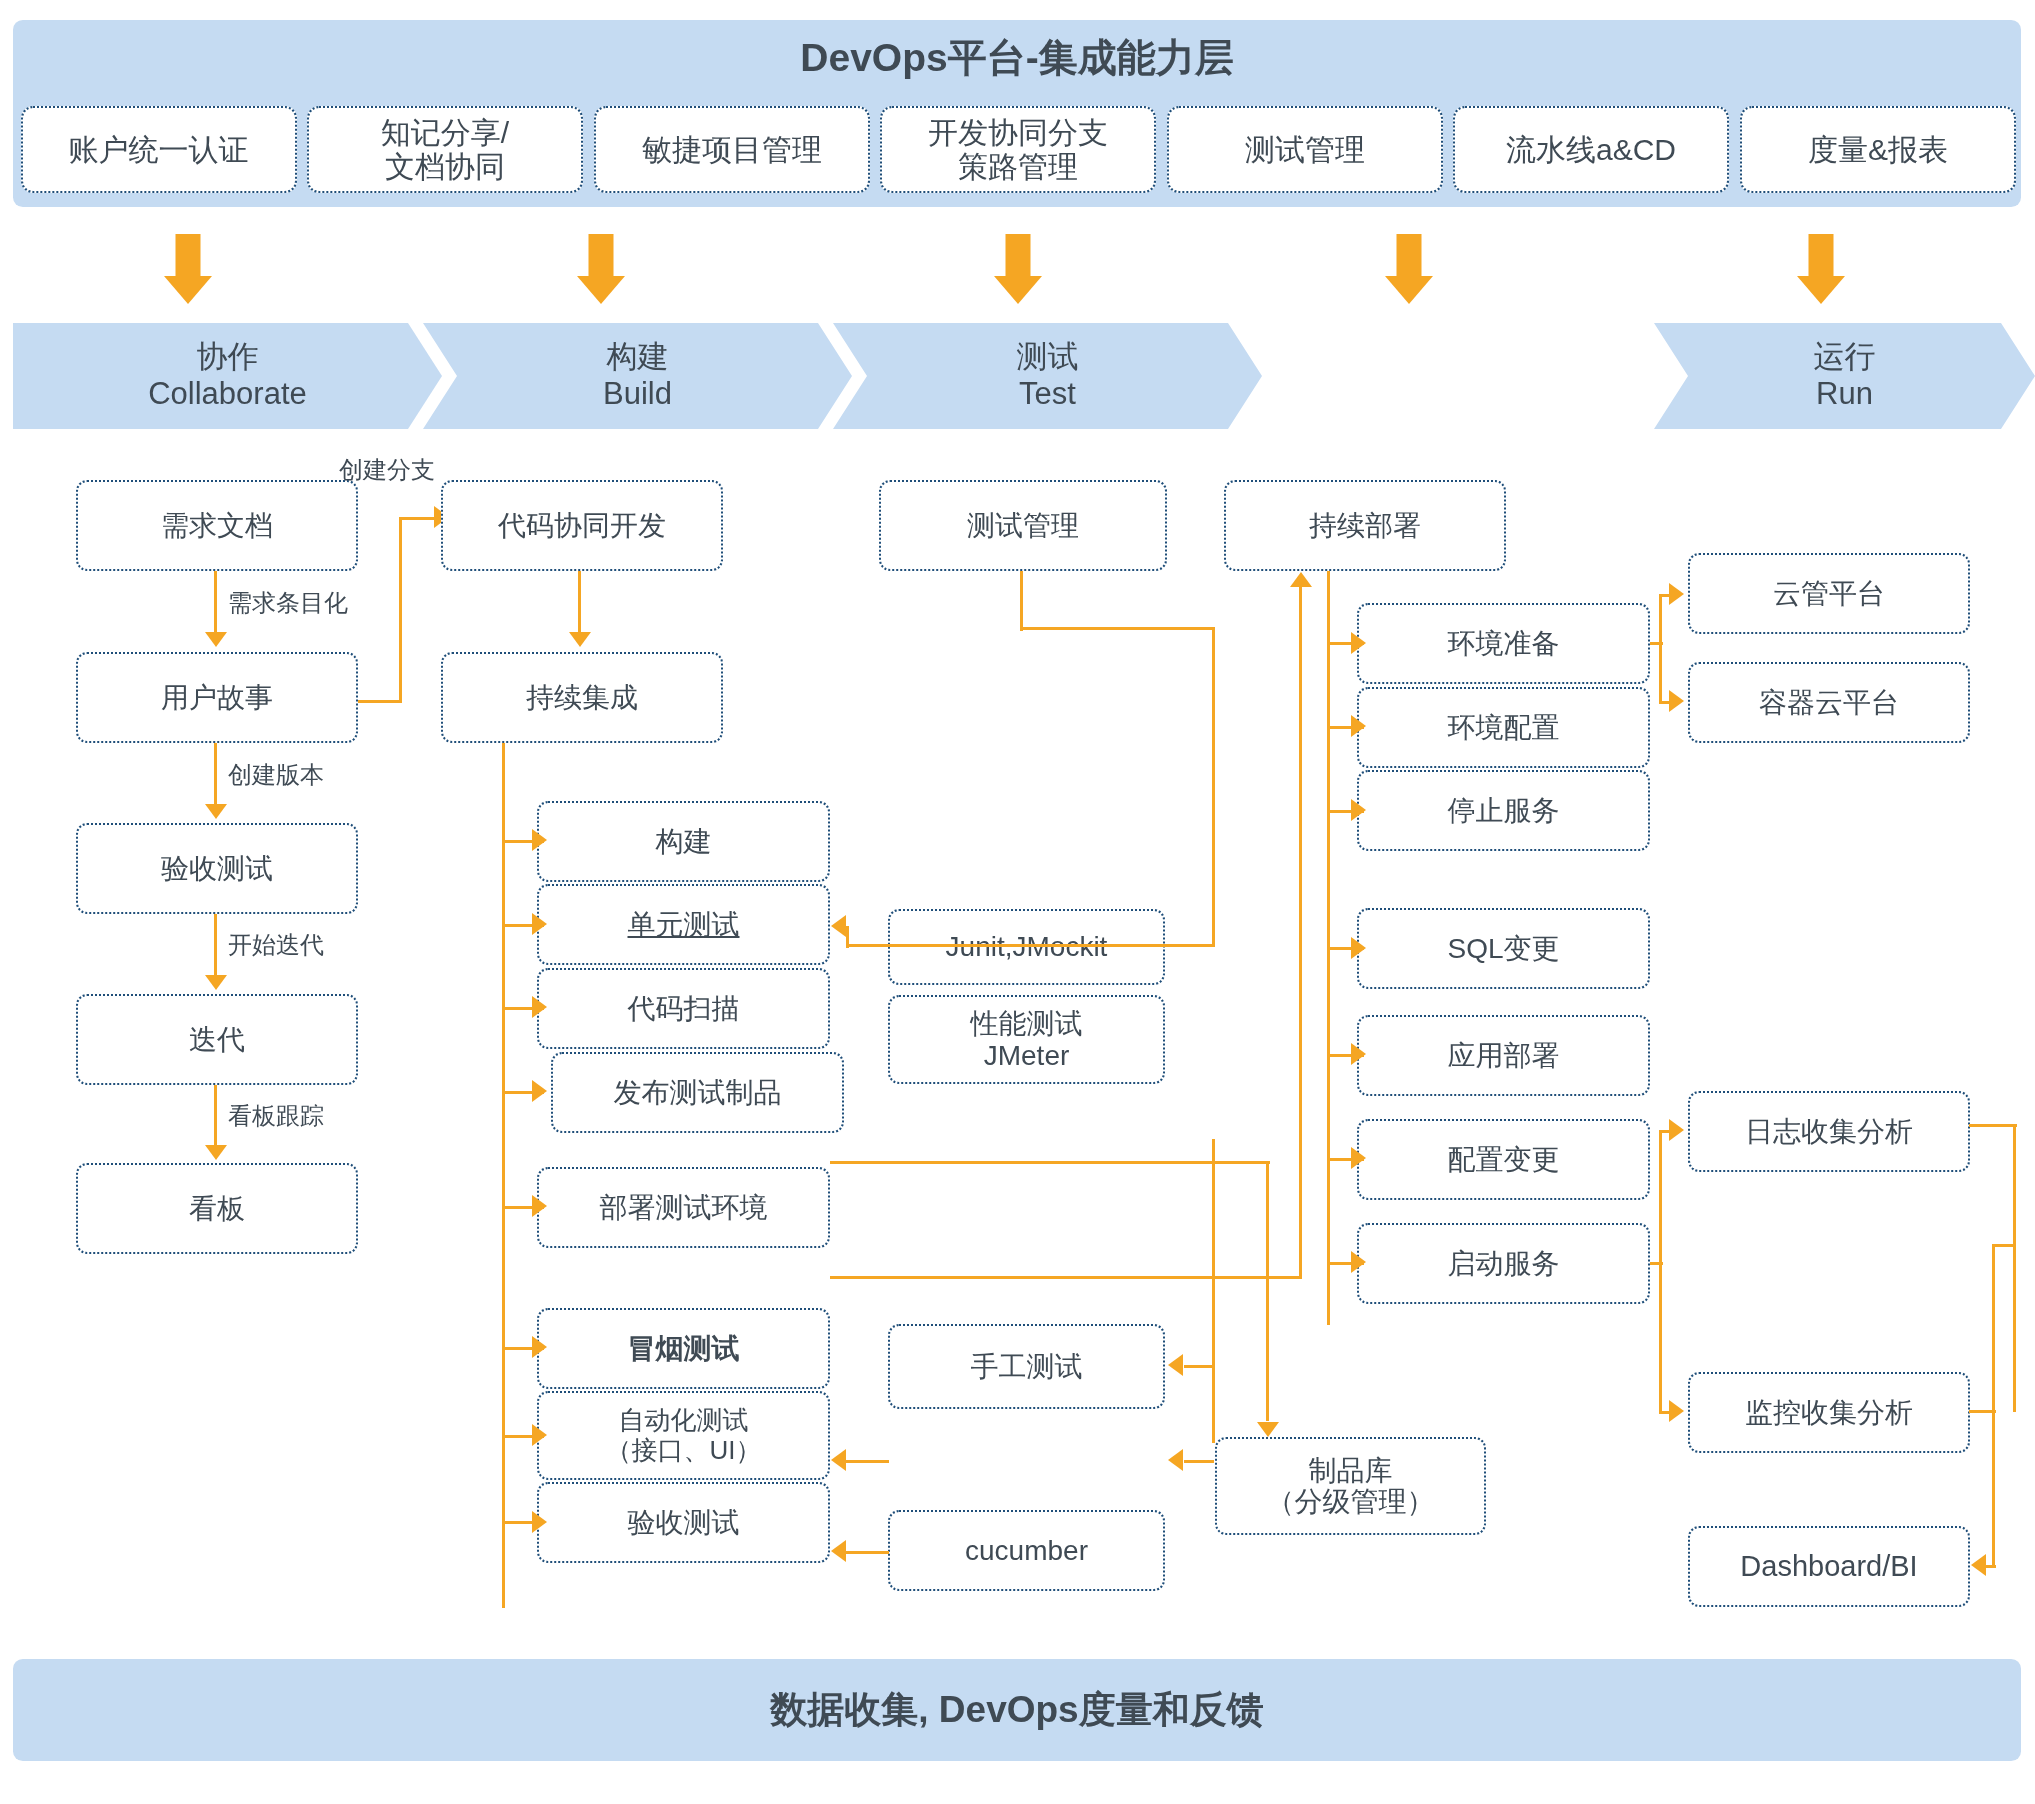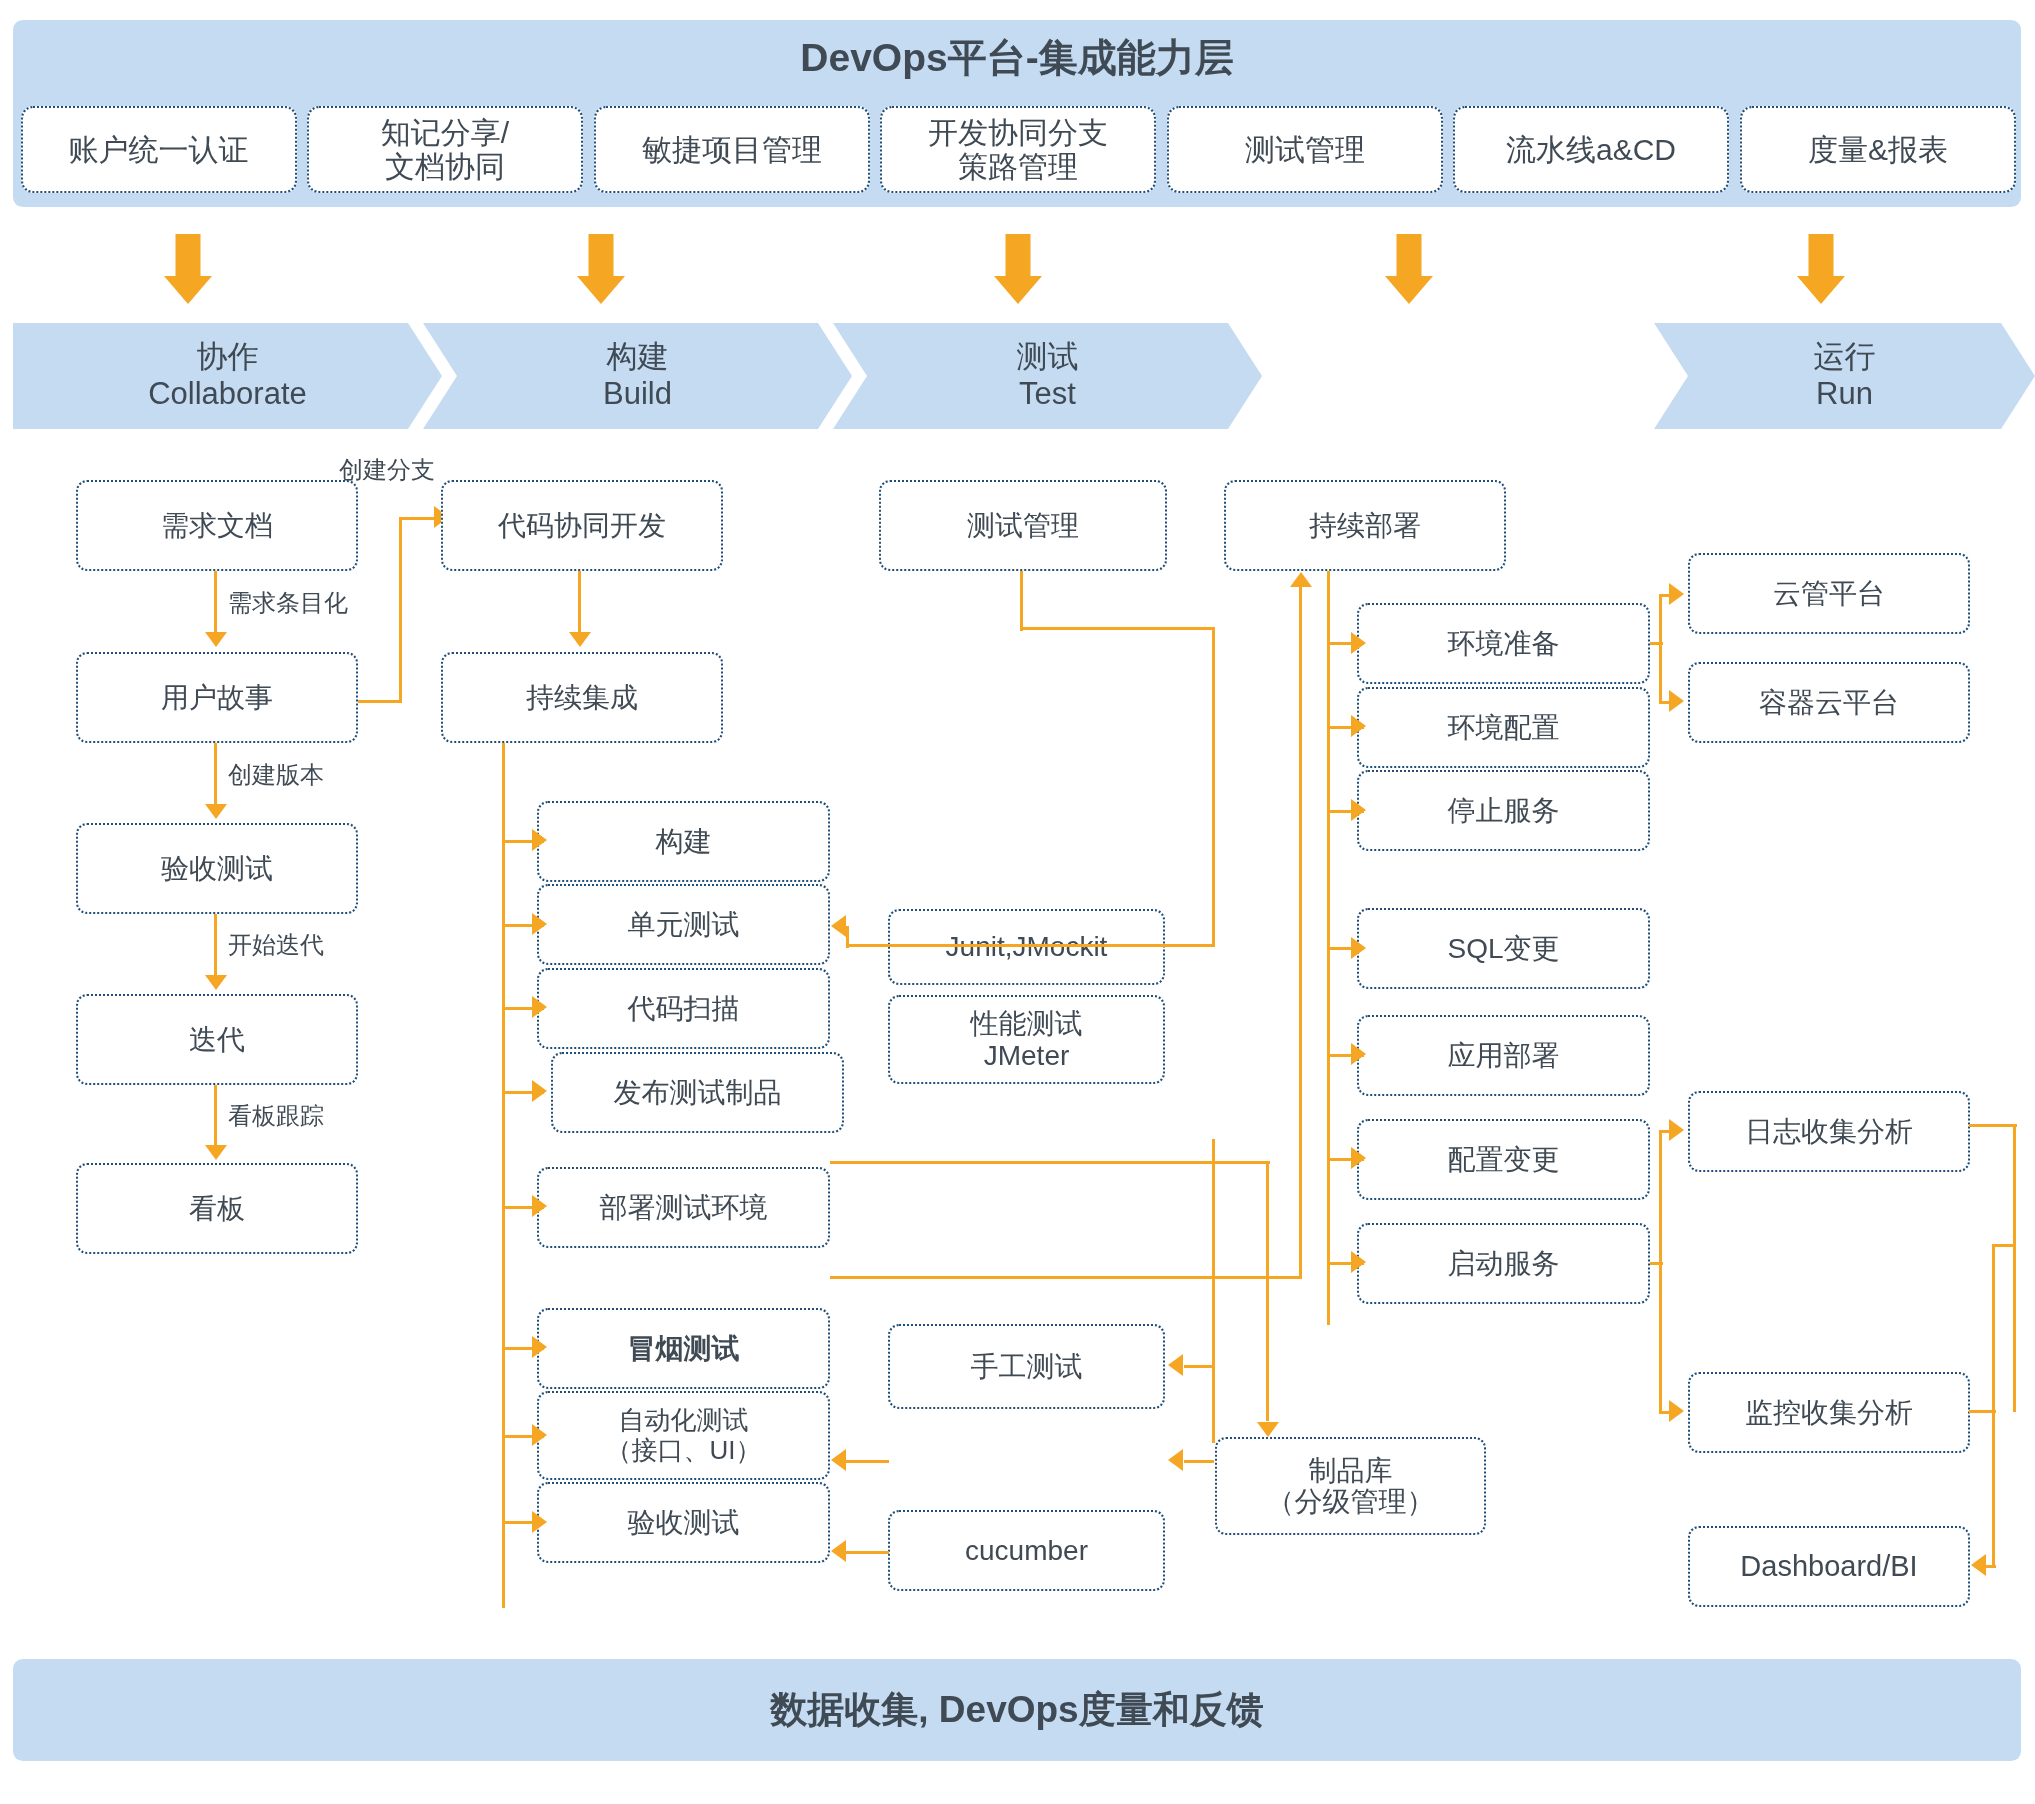--- a/index.html
+++ b/index.html
@@ -148,21 +148,21 @@
 
   <div class="node" style="left:441px;top:480px;width:282px;height:91px;">代码协同开发</div>
   <div class="node" style="left:441px;top:652px;width:282px;height:91px;">持续集成</div>
 
   <div class="v" style="left:578px;top:571px;height:61px;"></div>
   <div class="ar-d" style="left:569px;top:632px;"></div>
 
   <div class="v" style="left:502px;top:743px;height:865px;"></div>
 
   <div class="node" style="left:537px;top:801px;width:293px;height:81px;">构建</div>
-  <div class="node" style="left:537px;top:884px;width:293px;height:81px;">单元测试</div>
+  <div class="node" style="left:537px;top:884px;width:293px;height:81px;text-decoration:underline;">单元测试</div>
   <div class="node" style="left:537px;top:968px;width:293px;height:81px;">代码扫描</div>
   <div class="node" style="left:551px;top:1052px;width:293px;height:81px;">发布测试制品</div>
   <div class="node" style="left:537px;top:1167px;width:293px;height:81px;">部署测试环境</div>
   <div class="node" style="left:537px;top:1308px;width:293px;height:81px;font-weight:bold;">冒烟测试</div>
   <div class="node" style="left:537px;top:1391px;width:293px;height:89px;font-size:26px;">自动化测试
 （接口、UI）</div>
   <div class="node" style="left:537px;top:1482px;width:293px;height:81px;">验收测试</div>
 
   <div class="h" style="left:502px;top:840px;width:42px;"></div>
   <div class="ar-r" style="left:532px;top:829px;"></div>

